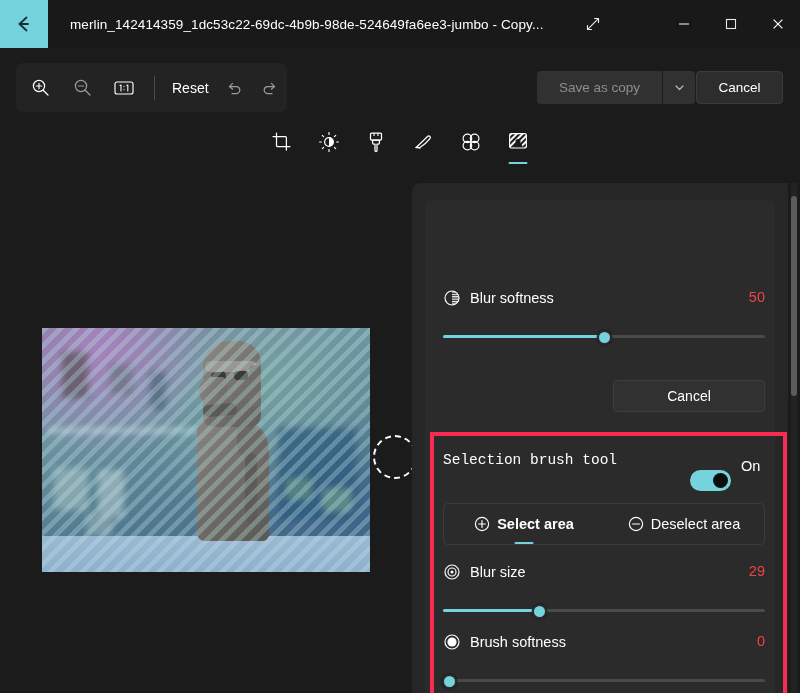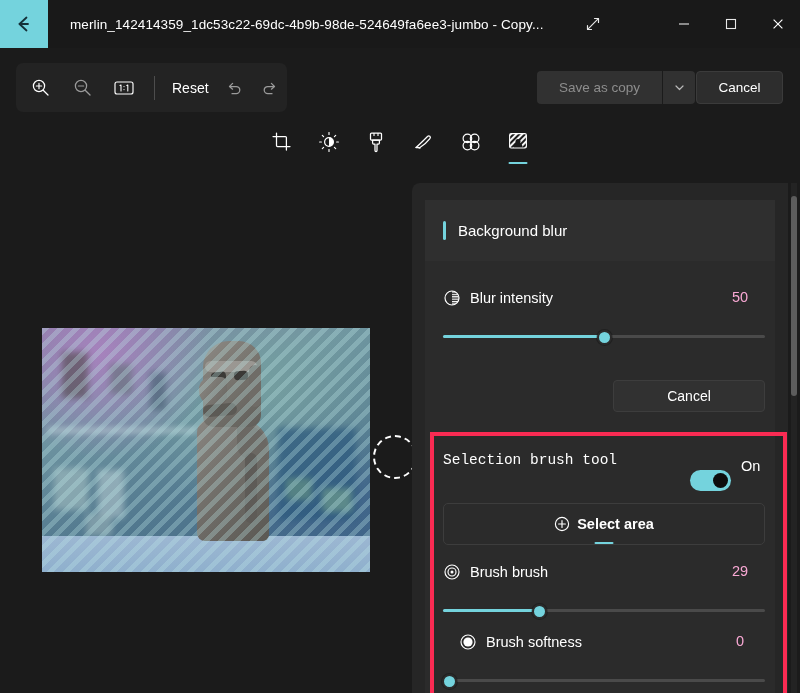--- a/index.html
+++ b/index.html
@@ -222,21 +222,21 @@
   }
   #header-title {
     margin-left: 12px; color: #ffffff; font-size: 15px;
   }
 
   .row-label {
     position: absolute; display: flex; align-items: center;
     color: #ffffff; font-size: 14.5px;
   }
   .row-value {
-    position: absolute; color: #f9a8d4; font-size: 14.5px; text-align: center;
+    position: absolute; color: #ef4444; font-size: 14.5px; text-align: right;
   }
   .slider {
     position: absolute; height: 18px;
   }
   .slider .track {
     position: absolute; top: 7px; left: 0; right: 0; height: 3px;
     background: #4a4a4a; border-radius: 2px;
   }
   .slider .fill {
     position: absolute; top: 7px; left: 0; height: 3px;
@@ -505,36 +505,32 @@
       </div>
 
       <div id="photo-stripes"></div>
     </div>
   </div>
   <div id="brush-cursor"></div>
 
   <div id="right-panel">
     <div id="panel-inner">
 
-      <div id="panel-header">
-        <div id="header-accent"></div>
-        <div id="header-title">Background blur</div>
-      </div>
 
       <div class="row-label" style="left:18px; top:89px;">
         <svg width="18" height="18" viewBox="0 0 18 18" style="margin-right:9px;">
           <defs>
             <pattern id="bistripe" width="2.4" height="2.4" patternUnits="userSpaceOnUse">
               <rect width="2.4" height="1.2" fill="#ffffff"></rect>
             </pattern>
           </defs>
           <circle cx="9" cy="9" r="7" fill="none" stroke="#ffffff" stroke-width="1.15"></circle>
           <path d="M9 2 A7 7 0 0 1 9 16 Z" fill="url(#bistripe)"></path>
         </svg>
-        <span>Blur intensity</span>
+        <span>Blur softness</span>
       </div>
       <div class="row-value" style="left:290px; top:89px; width:50px;">50</div>
 
       <div class="slider" style="left:18px; top:128px; width:322px;">
         <div class="track"></div>
         <div class="fill" style="width:50%;"></div>
         <div class="thumb" style="left:calc(50% - 7.5px);"></div>
       </div>
 
       <div id="panel-cancel-btn">Cancel</div>
@@ -549,39 +545,47 @@
 
         <div id="seg-control">
           <div class="seg active">
             <svg width="16" height="16" viewBox="0 0 16 16">
               <circle cx="8" cy="8" r="6.6" fill="none" stroke="#ffffff" stroke-width="1.15"></circle>
               <path d="M8 4.6 V11.4 M4.6 8 H11.4" stroke="#ffffff" stroke-width="1.15" stroke-linecap="round"></path>
             </svg>
             <span>Select area</span>
             <span class="seg-underline"></span>
           </div>
+          <div class="seg">
+            <svg width="16" height="16" viewBox="0 0 16 16">
+              <circle cx="8" cy="8" r="6.6" fill="none" stroke="#ffffff" stroke-width="1.15"></circle>
+              <path d="M4.6 8 H11.4" stroke="#ffffff" stroke-width="1.15" stroke-linecap="round"></path>
+            </svg>
+            <span>Deselect area</span>
+            <span class="seg-underline"></span>
+          </div>
         </div>
 
         <div class="row-label" style="left:18px; top:111px;">
           <svg width="18" height="18" viewBox="0 0 18 18" style="margin-right:9px;">
             <circle cx="9" cy="9" r="7" fill="none" stroke="#ffffff" stroke-width="1.15"></circle>
             <circle cx="9" cy="9" r="4" fill="none" stroke="#ffffff" stroke-width="1.15"></circle>
             <circle cx="9" cy="9" r="1.5" fill="#ffffff"></circle>
           </svg>
-          <span>Brush brush</span>
+          <span>Blur size</span>
         </div>
         <div class="row-value" style="left:290px; top:111px; width:50px;">29</div>
 
         <div class="slider" style="left:18px; top:150px; width:322px;">
           <div class="track"></div>
           <div class="fill" style="width:30%;"></div>
           <div class="thumb" style="left:calc(30% - 7.5px);"></div>
         </div>
 
-        <div class="row-label" style="left:34px; top:181px;justify-content:flex-end;">
+        <div class="row-label" style="left:18px; top:181px;justify-content:flex-end;">
           <svg width="18" height="18" viewBox="0 0 18 18" style="margin-right:9px;">
             <circle cx="9" cy="9" r="7" fill="none" stroke="#ffffff" stroke-width="1.15"></circle>
             <circle cx="9" cy="9" r="4.6" fill="#ffffff"></circle>
           </svg>
           <span>Brush softness</span>
         </div>
         <div class="row-value" style="left:290px; top:181px; width:50px;">0</div>
 
         <div class="slider" style="left:18px; top:220px; width:322px;">
           <div class="track"></div>

